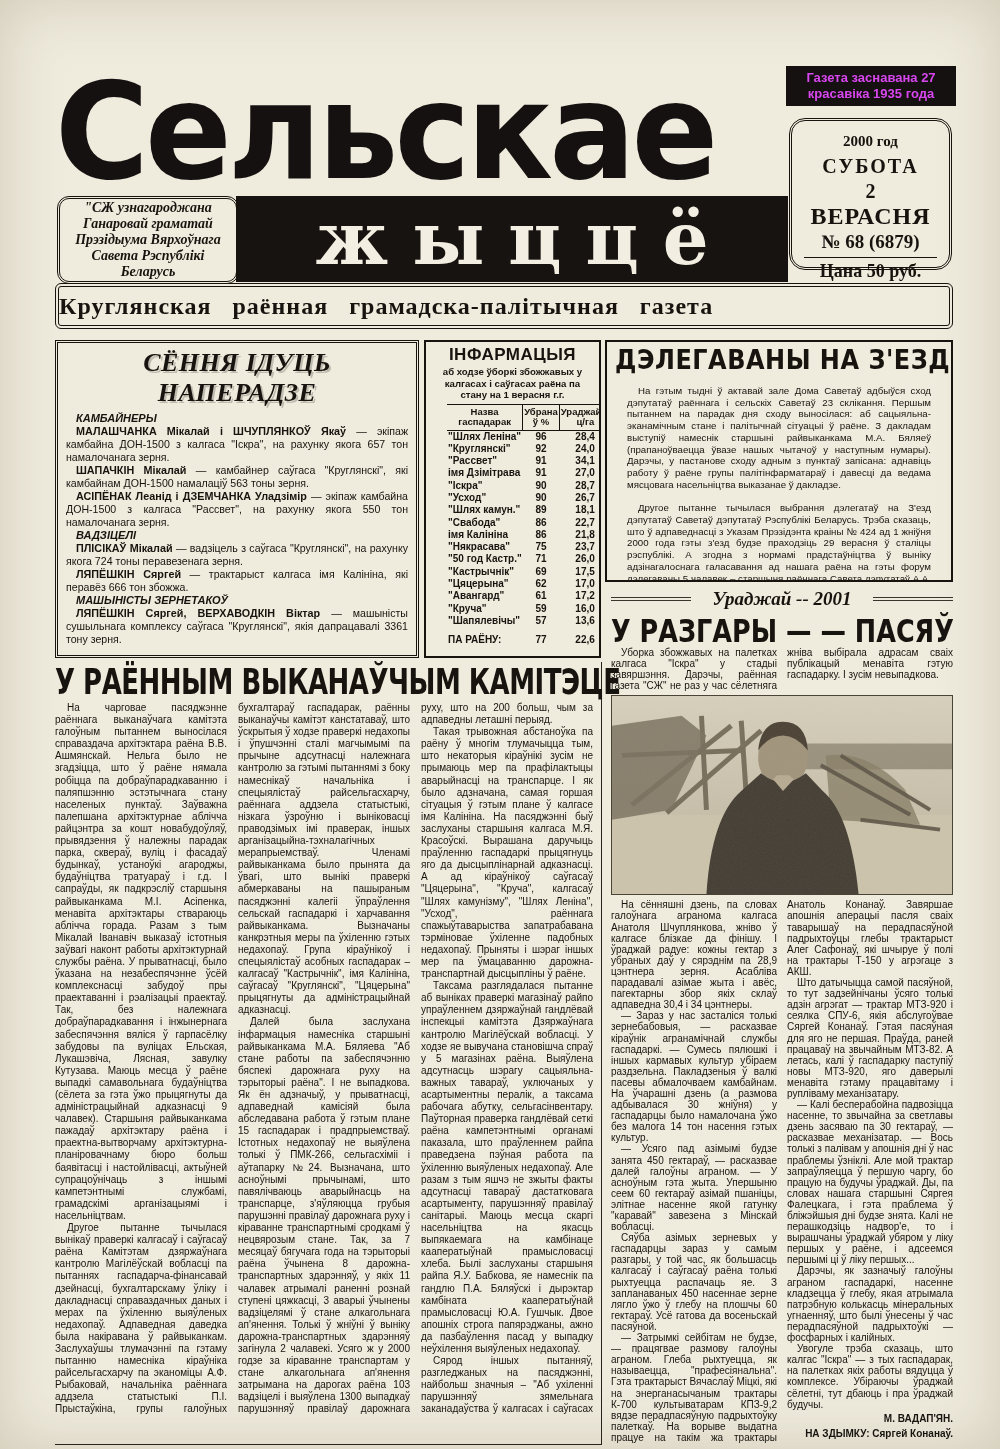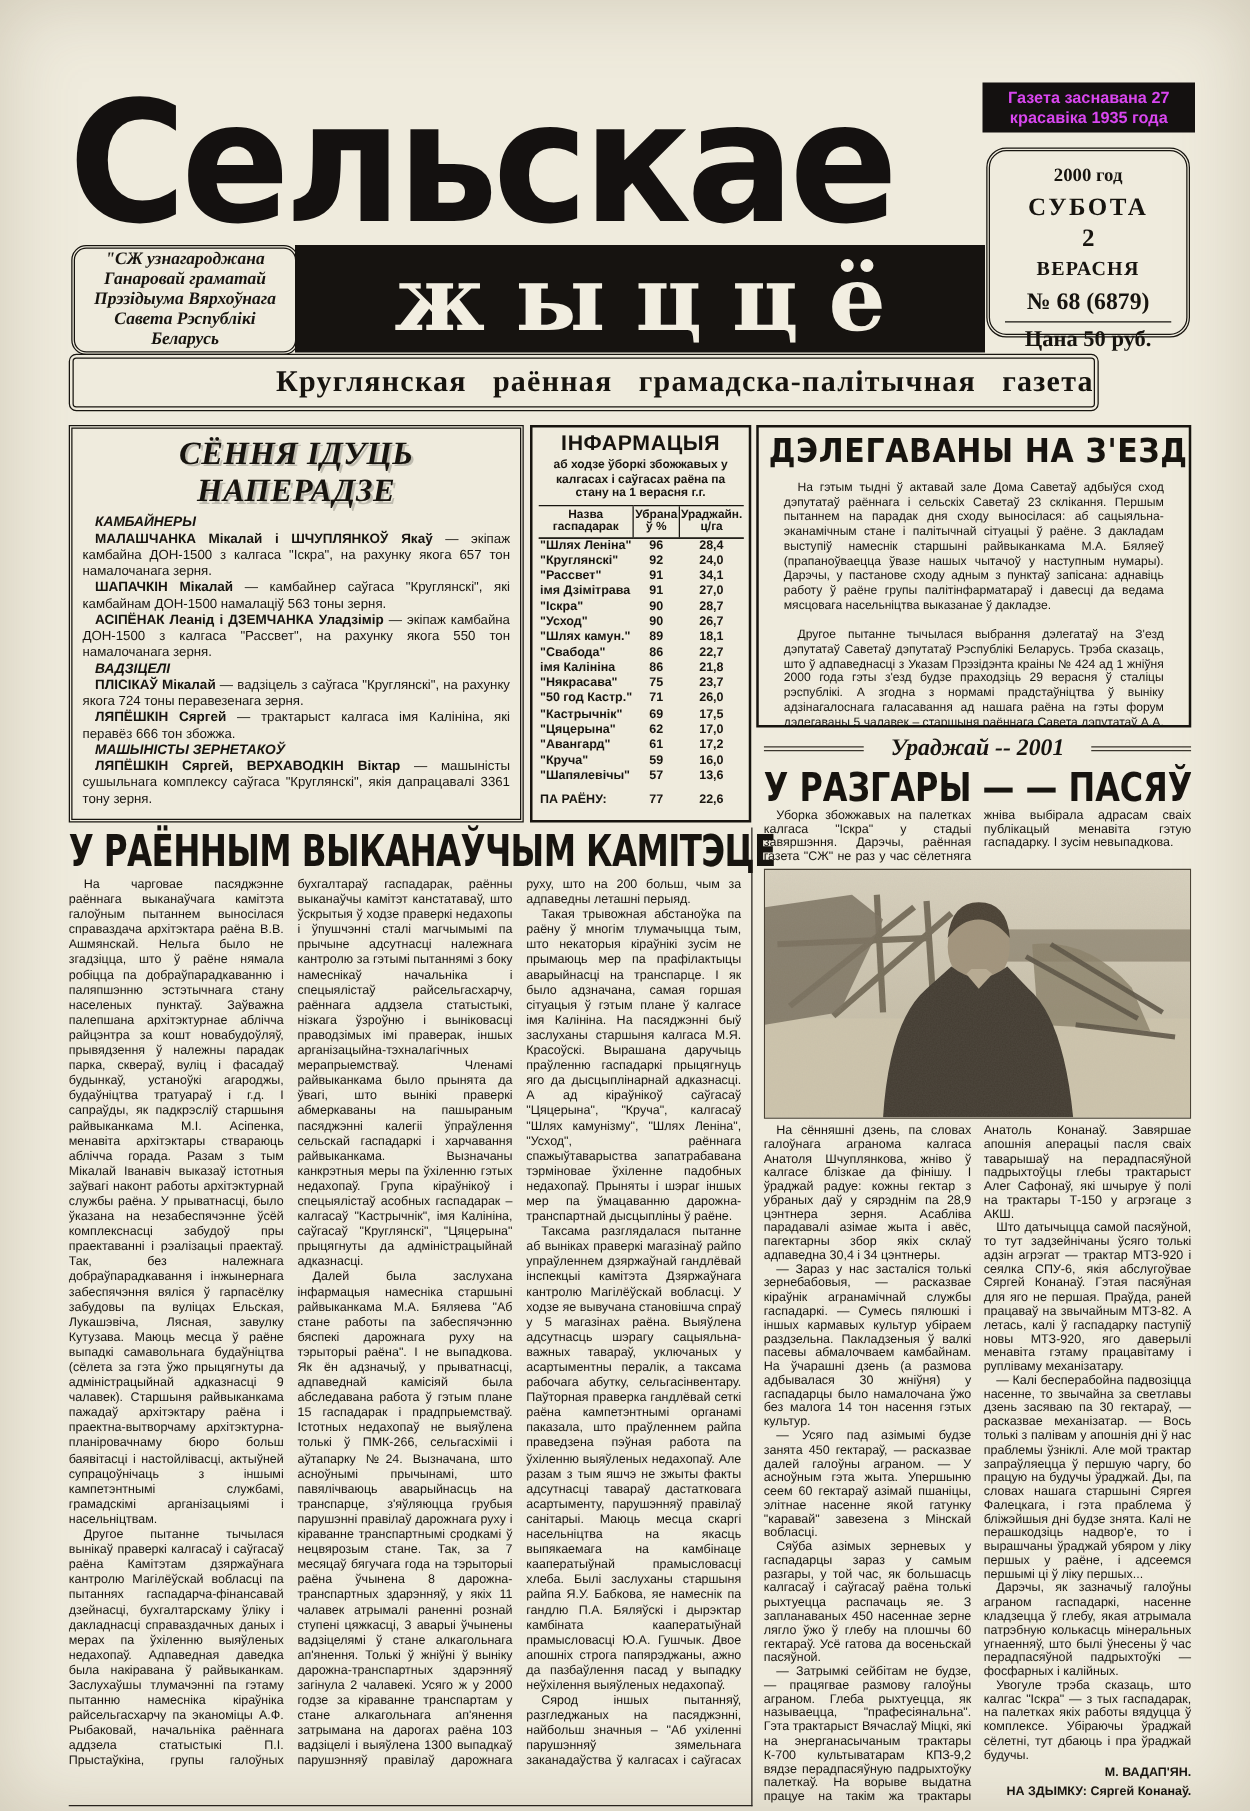--- a/index.html
+++ b/index.html
@@ -39,27 +39,27 @@
   }
   .issue-box{
     position:absolute;left:789px;top:118px;width:163px;height:152px;
     border:3px double #17140f;border-radius:16px;
     font-family:"Liberation Serif", serif;font-weight:bold;text-align:center;
     padding-top:8px;box-sizing:border-box;
   }
   .issue-box .l1{font-size:15px;line-height:24px;}
   .issue-box .l2{font-size:20px;letter-spacing:2px;line-height:26px;}
   .issue-box .l3{font-size:20px;line-height:24px;}
-  .issue-box .l4{font-size:16px;letter-spacing:1px;line-height:26px;}
+  .issue-box .l4{font-size:24px;letter-spacing:1px;line-height:26px;}
   .issue-box .l5{font-size:19px;line-height:26px;}
   .issue-box .price{border-top:1.5px solid #17140f;margin:2px 12px 0;font-size:18px;line-height:26px;}
   .banner{
-    position:absolute;left:55px;top:283px;width:824px;height:46px;
+    position:absolute;left:55px;top:283px;width:898px;height:46px;
     border:4px double #17140f;border-radius:6px;box-sizing:border-box;
-    display:flex;align-items:center;justify-content:flex-end;
+    display:flex;align-items:center;justify-content:flex-start;
     font-family:"Liberation Serif", serif;font-weight:bold;font-size:24px;word-spacing:14px;letter-spacing:1px;
   }
   
   .leaders-box{
     position:absolute;left:55px;top:340px;width:364px;height:318px;
     border:3px double #17140f;box-sizing:border-box;padding:5px 8px 4px;overflow:hidden;
   }
   .leaders-title{
     font-family:"Liberation Serif", serif;font-style:italic;font-weight:bold;
     font-size:26px;text-align:center;letter-spacing:.5px;margin:0 0 4px;
@@ -67,21 +67,21 @@
   }
   .leaders-list p{margin:0;font-size:10.6px;line-height:13px;text-align:justify;text-indent:10px;}
   .leaders-list p.subhead{font-style:italic;font-weight:bold;font-size:11px;}
   .leaders-list p.entry b{font-size:10.8px;}
   .info-box{
     position:absolute;left:424px;top:340px;width:177px;height:318px;
     border:2px solid #17140f;box-sizing:border-box;padding:3px 5px;overflow:hidden;
   }
   .info-title{font-weight:bold;font-size:17px;text-align:center;margin:0;letter-spacing:.5px;}
   .info-sub{font-weight:bold;font-size:9.6px;line-height:11.5px;text-align:center;margin:1px 0 3px;}
-  table.info{width:100%;border-collapse:collapse;font-size:10px;font-weight:bold;}
+  table.info{width:100%;border-collapse:collapse;font-size:10px;font-weight:bold;margin-left:16px;}
   table.info thead td{
     border-top:1.5px solid #17140f;border-bottom:1.5px solid #17140f;
     text-align:center;font-size:9.5px;line-height:10.5px;padding:2px 1px;
   }
   table.info thead td + td{border-left:1px solid #17140f;}
   table.info tbody td{padding:0 1px;line-height:12.3px;white-space:nowrap;}
   table.info tbody td.num{text-align:center;}
   table.info tfoot td{padding-top:6px;line-height:13px;}
   table.info tfoot td.num{text-align:center;}
   .delegates-box{

